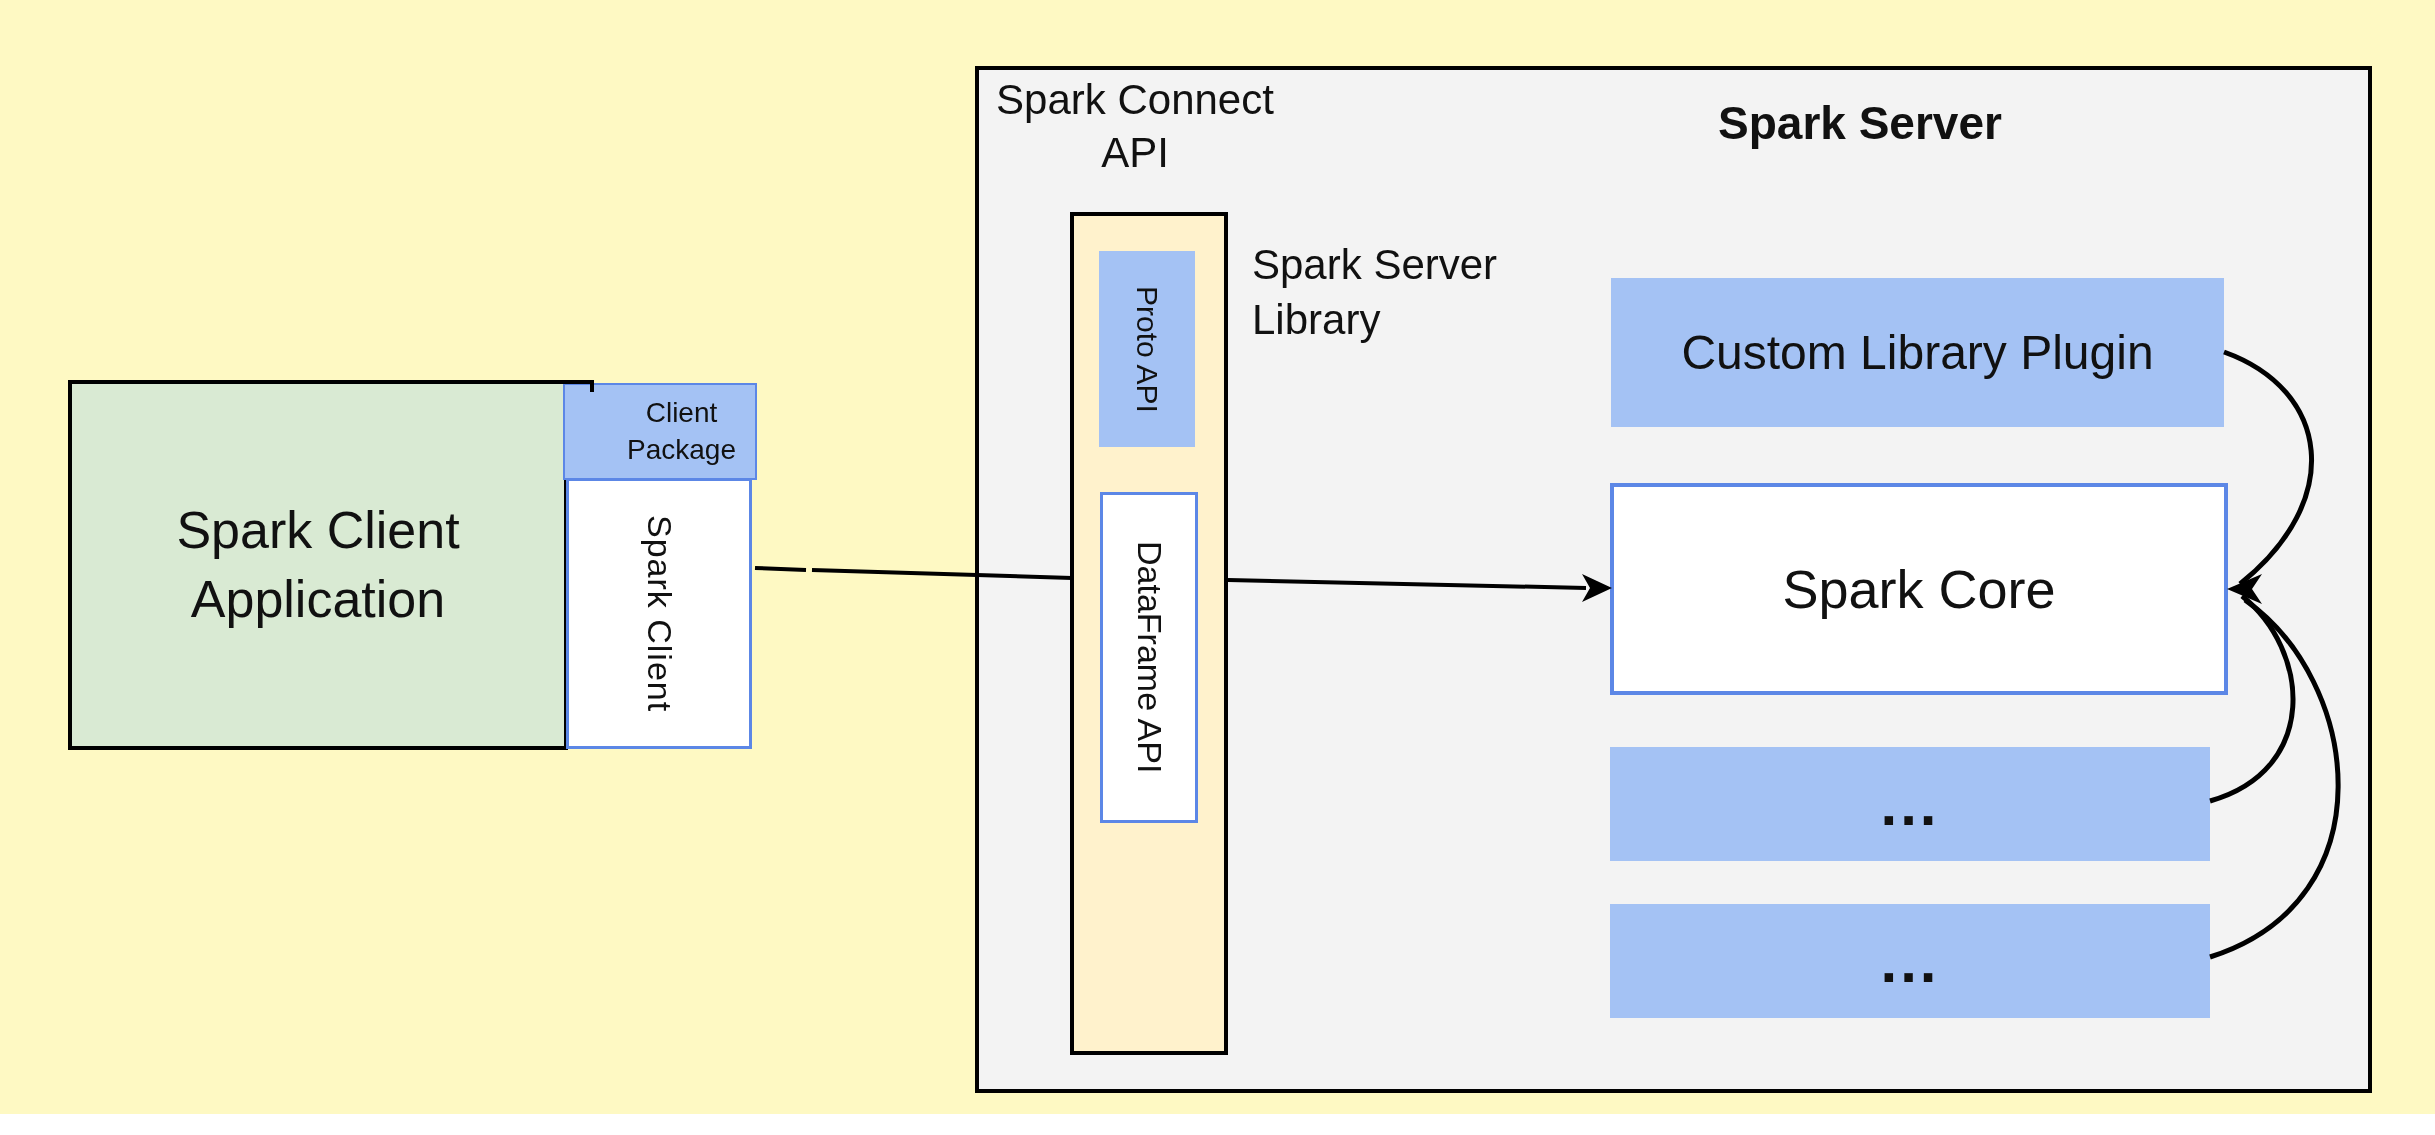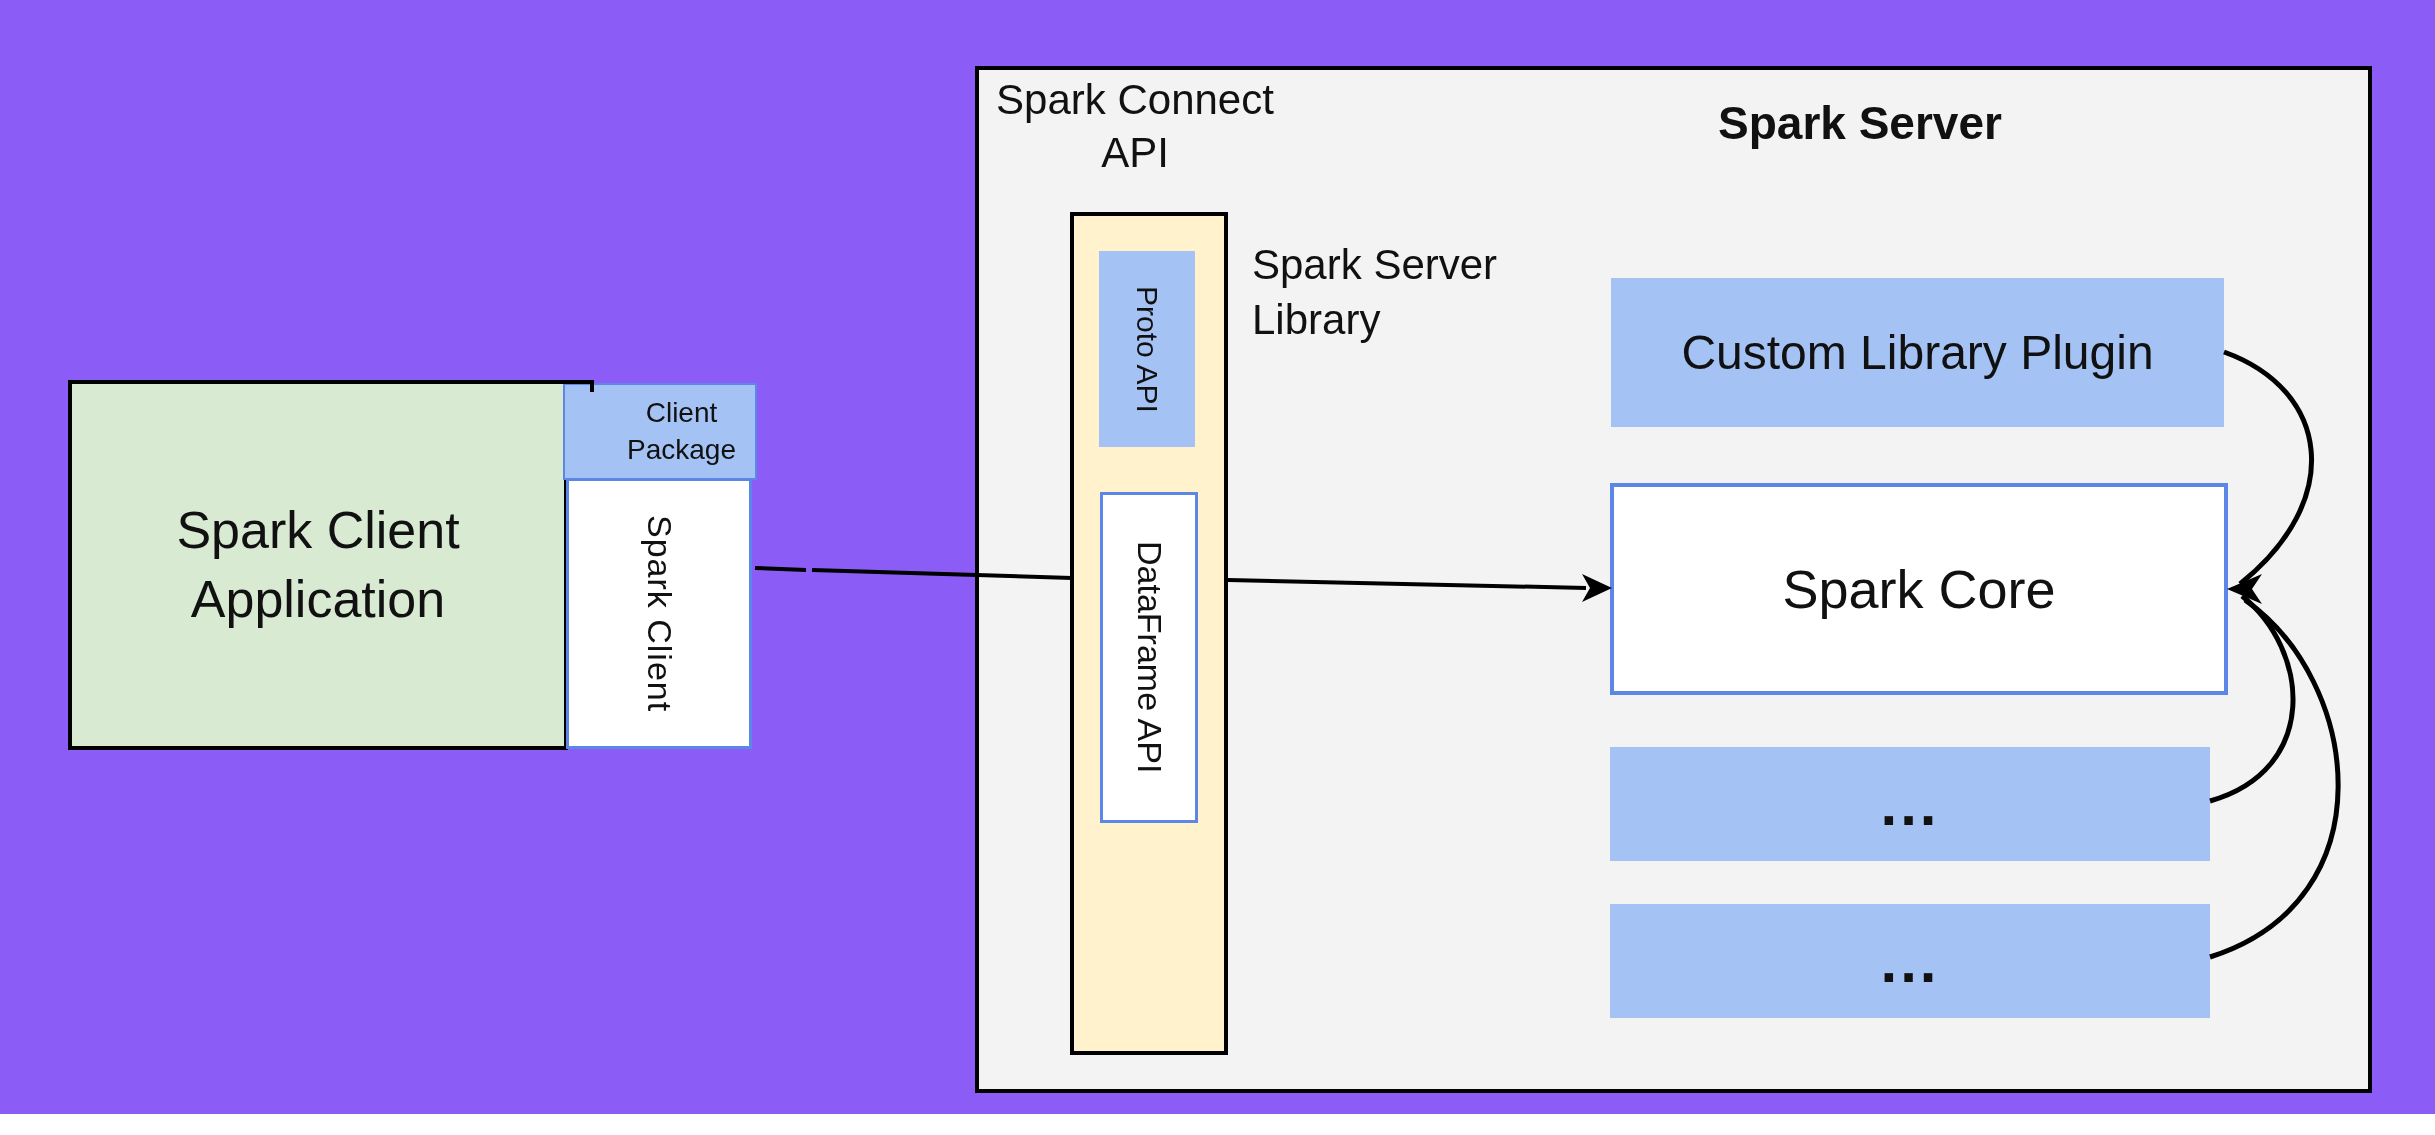--- a/index.html
+++ b/index.html
@@ -1,18 +1,18 @@
 <!DOCTYPE html>
 <html><head>
 <meta charset="utf-8">
 <style>
   html,body { margin:0; padding:0; background:#ffffff; }
   .canvas {
     position:relative; width:2435px; height:1114px;
-    background:#8b5cf6; overflow:hidden;
+    background:#fef9c3; overflow:hidden;
     font-family:"Liberation Sans", sans-serif; color:#111111;
   }
   .box { position:absolute; box-sizing:border-box; display:flex;
          align-items:center; justify-content:center; text-align:center; }
   .pre { white-space:pre-line; }
   .green-box   { background:#d9ead3; border:4px solid #000000; }
   .server-panel{ background:#f3f3f3; border:4px solid #000000; }
   .yellow-bar  { background:#fff2cc; border:4px solid #000000; }
   .blue-box    { background:#a4c2f4; }
   .blue-box.bordered { border:2px solid #5c87e6; }

